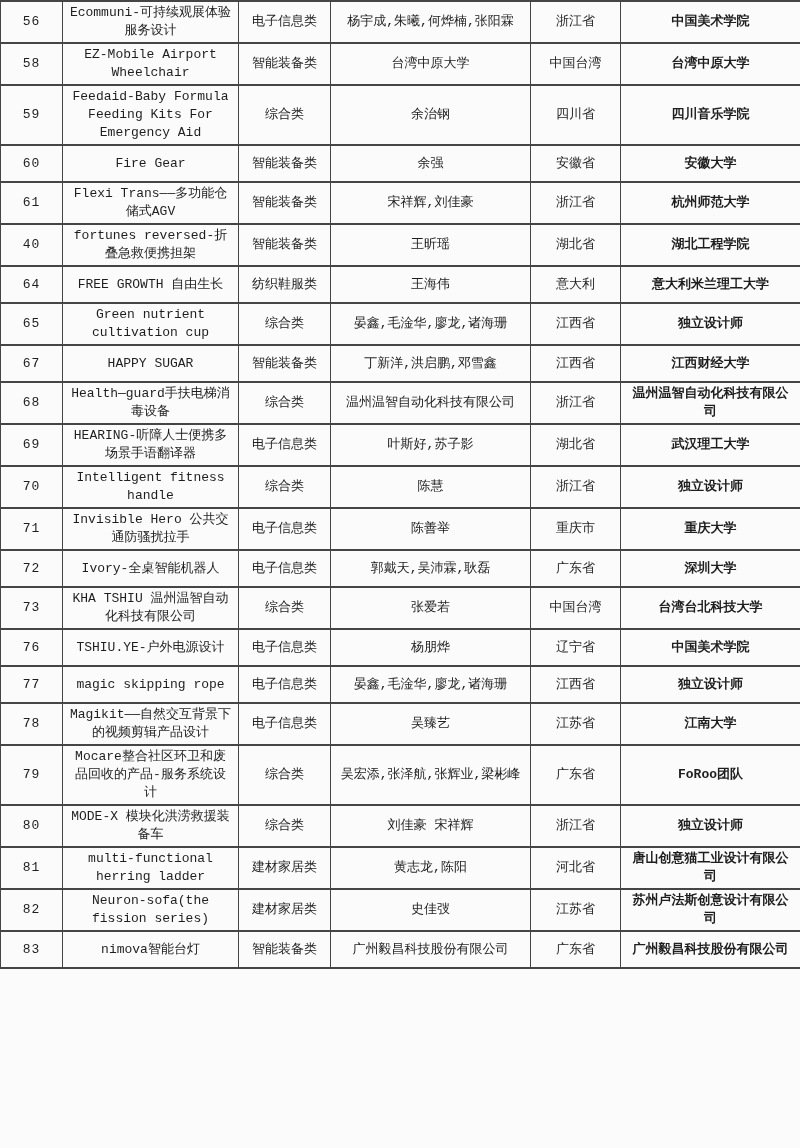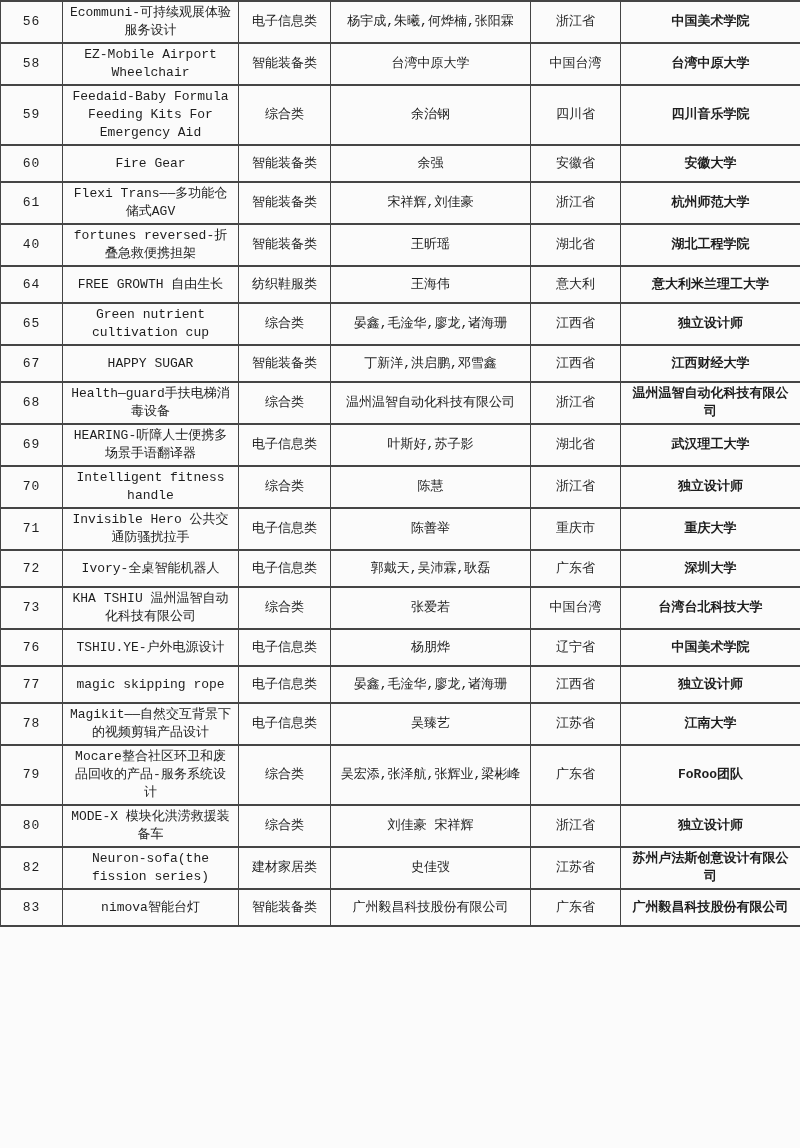--- a/index.html
+++ b/index.html
@@ -211,20 +211,28 @@
         </tr>
         <tr>
           <td>80</td>
           <td>MODE-X 模块化洪涝救援装备车</td>
           <td>综合类</td>
           <td>刘佳豪 宋祥辉</td>
           <td>浙江省</td>
           <td>独立设计师</td>
         </tr>
         <tr>
+          <td>81</td>
+          <td>multi-functional herring ladder</td>
+          <td>建材家居类</td>
+          <td>黄志龙,陈阳</td>
+          <td>河北省</td>
+          <td>唐山创意猫工业设计有限公司</td>
+        </tr>
+        <tr>
           <td>82</td>
           <td>Neuron-sofa(the fission series)</td>
           <td>建材家居类</td>
           <td>史佳弢</td>
           <td>江苏省</td>
           <td>苏州卢法斯创意设计有限公司</td>
         </tr>
         <tr>
           <td>83</td>
           <td>nimova智能台灯</td>

